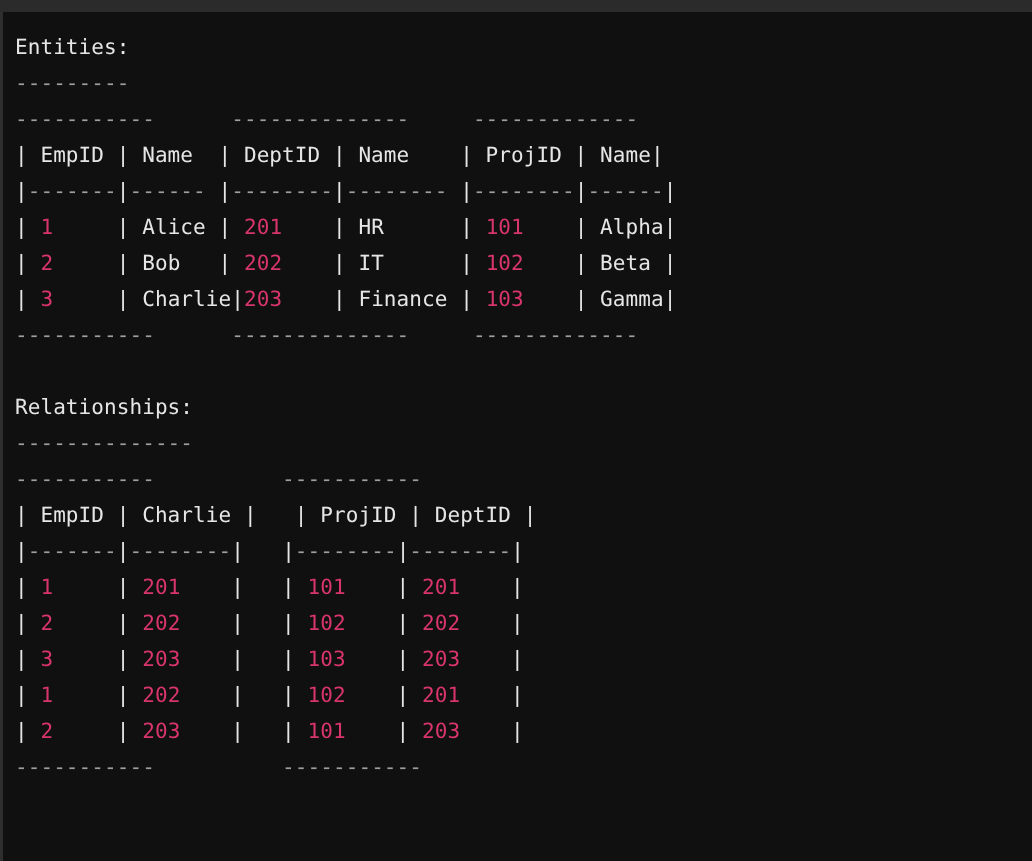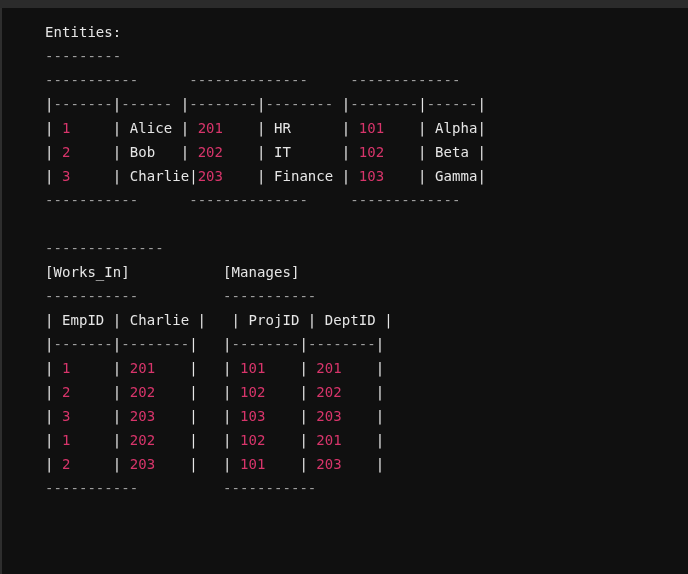--- a/index.html
+++ b/index.html
@@ -34,44 +34,44 @@
     top: 20px;
     left: 10px;
     right: 0;
     font-size: 14px;
     line-height: 24px;
     letter-spacing: 0.05px;
   }
   .line {
     white-space: pre;
     height: 24px;
-    margin-left: 35px;
   }
   .fg  { color: #e6e6e6; }
   .dim { color: #9e9e9e; }
   .num { color: #d8356b; }
 </style>
 </head>
 <body>
 
 <div class="screen" style="background: rgb(16, 16, 16);">
   <div class="top-bar" style="background: rgb(43, 43, 43);"></div>
   <div class="left-edge" style="background: rgb(46, 46, 46);"></div>
   <div class="terminal">
       <div class="line"><span class="fg" style="color: rgb(230, 230, 230);">Entities:</span></div>
       <div class="line"><span class="dim" style="color: rgb(158, 158, 158);">---------</span></div>
       <div class="line"><span class="dim" style="color: rgb(158, 158, 158);">-----------</span><span class="fg" style="color: rgb(230, 230, 230);">      </span><span class="dim" style="color: rgb(158, 158, 158);">--------------</span><span class="fg" style="color: rgb(230, 230, 230);">     </span><span class="dim" style="color: rgb(158, 158, 158);">-------------</span></div>
+      <div class="line"><span class="fg" style="color: rgb(230, 230, 230);">| EmpID | Name  | DeptID | Name    | ProjID | Name|</span></div>
       <div class="line"><span class="fg" style="color: rgb(230, 230, 230);">|</span><span class="dim" style="color: rgb(158, 158, 158);">-------</span><span class="fg" style="color: rgb(230, 230, 230);">|</span><span class="dim" style="color: rgb(158, 158, 158);">------</span><span class="fg" style="color: rgb(230, 230, 230);"> |</span><span class="dim" style="color: rgb(158, 158, 158);">--------</span><span class="fg" style="color: rgb(230, 230, 230);">|</span><span class="dim" style="color: rgb(158, 158, 158);">--------</span><span class="fg" style="color: rgb(230, 230, 230);"> |</span><span class="dim" style="color: rgb(158, 158, 158);">--------</span><span class="fg" style="color: rgb(230, 230, 230);">|</span><span class="dim" style="color: rgb(158, 158, 158);">------</span><span class="fg" style="color: rgb(230, 230, 230);">|</span></div>
       <div class="line"><span class="fg" style="color: rgb(230, 230, 230);">| </span><span class="num" style="color: rgb(216, 53, 107);">1</span><span class="fg" style="color: rgb(230, 230, 230);">     | Alice | </span><span class="num" style="color: rgb(216, 53, 107);">201</span><span class="fg" style="color: rgb(230, 230, 230);">    | HR      | </span><span class="num" style="color: rgb(216, 53, 107);">101</span><span class="fg" style="color: rgb(230, 230, 230);">    | Alpha|</span></div>
       <div class="line"><span class="fg" style="color: rgb(230, 230, 230);">| </span><span class="num" style="color: rgb(216, 53, 107);">2</span><span class="fg" style="color: rgb(230, 230, 230);">     | Bob   | </span><span class="num" style="color: rgb(216, 53, 107);">202</span><span class="fg" style="color: rgb(230, 230, 230);">    | IT      | </span><span class="num" style="color: rgb(216, 53, 107);">102</span><span class="fg" style="color: rgb(230, 230, 230);">    | Beta |</span></div>
       <div class="line"><span class="fg" style="color: rgb(230, 230, 230);">| </span><span class="num" style="color: rgb(216, 53, 107);">3</span><span class="fg" style="color: rgb(230, 230, 230);">     | Charlie|</span><span class="num" style="color: rgb(216, 53, 107);">203</span><span class="fg" style="color: rgb(230, 230, 230);">    | Finance | </span><span class="num" style="color: rgb(216, 53, 107);">103</span><span class="fg" style="color: rgb(230, 230, 230);">    | Gamma|</span></div>
       <div class="line"><span class="dim" style="color: rgb(158, 158, 158);">-----------</span><span class="fg" style="color: rgb(230, 230, 230);">      </span><span class="dim" style="color: rgb(158, 158, 158);">--------------</span><span class="fg" style="color: rgb(230, 230, 230);">     </span><span class="dim" style="color: rgb(158, 158, 158);">-------------</span></div>
       <div class="line">&nbsp;</div>
+      <div class="line"><span class="fg" style="color: rgb(230, 230, 230);">Relationships:</span></div>
       <div class="line"><span class="dim" style="color: rgb(158, 158, 158);">--------------</span></div>
-      <div class="line"><span class="fg" style="color: rgb(230, 230, 230);">[Works_In]           [Manages]</span></div>
       <div class="line"><span class="dim" style="color: rgb(158, 158, 158);">-----------</span><span class="fg" style="color: rgb(230, 230, 230);">          </span><span class="dim" style="color: rgb(158, 158, 158);">-----------</span></div>
       <div class="line"><span class="fg" style="color: rgb(230, 230, 230);">| EmpID | Charlie |   | ProjID | DeptID |</span></div>
       <div class="line"><span class="fg" style="color: rgb(230, 230, 230);">|</span><span class="dim" style="color: rgb(158, 158, 158);">-------</span><span class="fg" style="color: rgb(230, 230, 230);">|</span><span class="dim" style="color: rgb(158, 158, 158);">--------</span><span class="fg" style="color: rgb(230, 230, 230);">|   |</span><span class="dim" style="color: rgb(158, 158, 158);">--------</span><span class="fg" style="color: rgb(230, 230, 230);">|</span><span class="dim" style="color: rgb(158, 158, 158);">--------</span><span class="fg" style="color: rgb(230, 230, 230);">|</span></div>
       <div class="line"><span class="fg" style="color: rgb(230, 230, 230);">| </span><span class="num" style="color: rgb(216, 53, 107);">1</span><span class="fg" style="color: rgb(230, 230, 230);">     | </span><span class="num" style="color: rgb(216, 53, 107);">201</span><span class="fg" style="color: rgb(230, 230, 230);">    |   | </span><span class="num" style="color: rgb(216, 53, 107);">101</span><span class="fg" style="color: rgb(230, 230, 230);">    | </span><span class="num" style="color: rgb(216, 53, 107);">201</span><span class="fg" style="color: rgb(230, 230, 230);">    |</span></div>
       <div class="line"><span class="fg" style="color: rgb(230, 230, 230);">| </span><span class="num" style="color: rgb(216, 53, 107);">2</span><span class="fg" style="color: rgb(230, 230, 230);">     | </span><span class="num" style="color: rgb(216, 53, 107);">202</span><span class="fg" style="color: rgb(230, 230, 230);">    |   | </span><span class="num" style="color: rgb(216, 53, 107);">102</span><span class="fg" style="color: rgb(230, 230, 230);">    | </span><span class="num" style="color: rgb(216, 53, 107);">202</span><span class="fg" style="color: rgb(230, 230, 230);">    |</span></div>
       <div class="line"><span class="fg" style="color: rgb(230, 230, 230);">| </span><span class="num" style="color: rgb(216, 53, 107);">3</span><span class="fg" style="color: rgb(230, 230, 230);">     | </span><span class="num" style="color: rgb(216, 53, 107);">203</span><span class="fg" style="color: rgb(230, 230, 230);">    |   | </span><span class="num" style="color: rgb(216, 53, 107);">103</span><span class="fg" style="color: rgb(230, 230, 230);">    | </span><span class="num" style="color: rgb(216, 53, 107);">203</span><span class="fg" style="color: rgb(230, 230, 230);">    |</span></div>
       <div class="line"><span class="fg" style="color: rgb(230, 230, 230);">| </span><span class="num" style="color: rgb(216, 53, 107);">1</span><span class="fg" style="color: rgb(230, 230, 230);">     | </span><span class="num" style="color: rgb(216, 53, 107);">202</span><span class="fg" style="color: rgb(230, 230, 230);">    |   | </span><span class="num" style="color: rgb(216, 53, 107);">102</span><span class="fg" style="color: rgb(230, 230, 230);">    | </span><span class="num" style="color: rgb(216, 53, 107);">201</span><span class="fg" style="color: rgb(230, 230, 230);">    |</span></div>
       <div class="line"><span class="fg" style="color: rgb(230, 230, 230);">| </span><span class="num" style="color: rgb(216, 53, 107);">2</span><span class="fg" style="color: rgb(230, 230, 230);">     | </span><span class="num" style="color: rgb(216, 53, 107);">203</span><span class="fg" style="color: rgb(230, 230, 230);">    |   | </span><span class="num" style="color: rgb(216, 53, 107);">101</span><span class="fg" style="color: rgb(230, 230, 230);">    | </span><span class="num" style="color: rgb(216, 53, 107);">203</span><span class="fg" style="color: rgb(230, 230, 230);">    |</span></div>
       <div class="line"><span class="dim" style="color: rgb(158, 158, 158);">-----------</span><span class="fg" style="color: rgb(230, 230, 230);">          </span><span class="dim" style="color: rgb(158, 158, 158);">-----------</span></div>
     </div>

